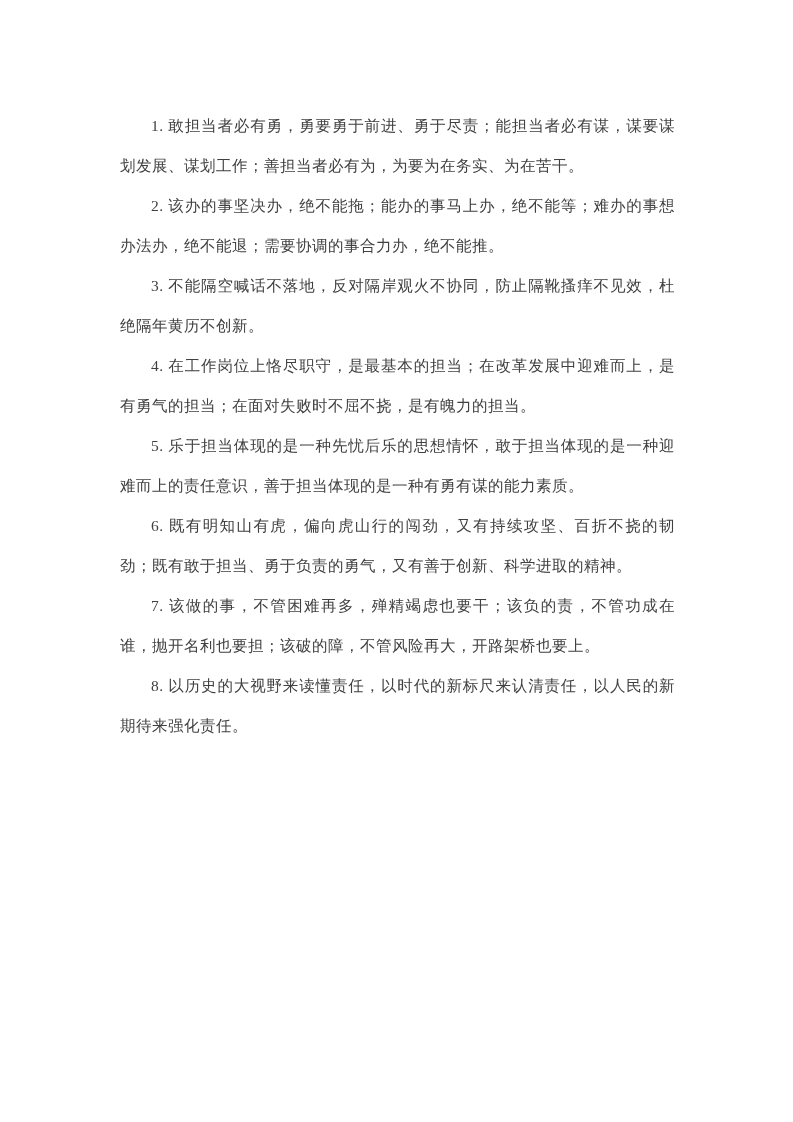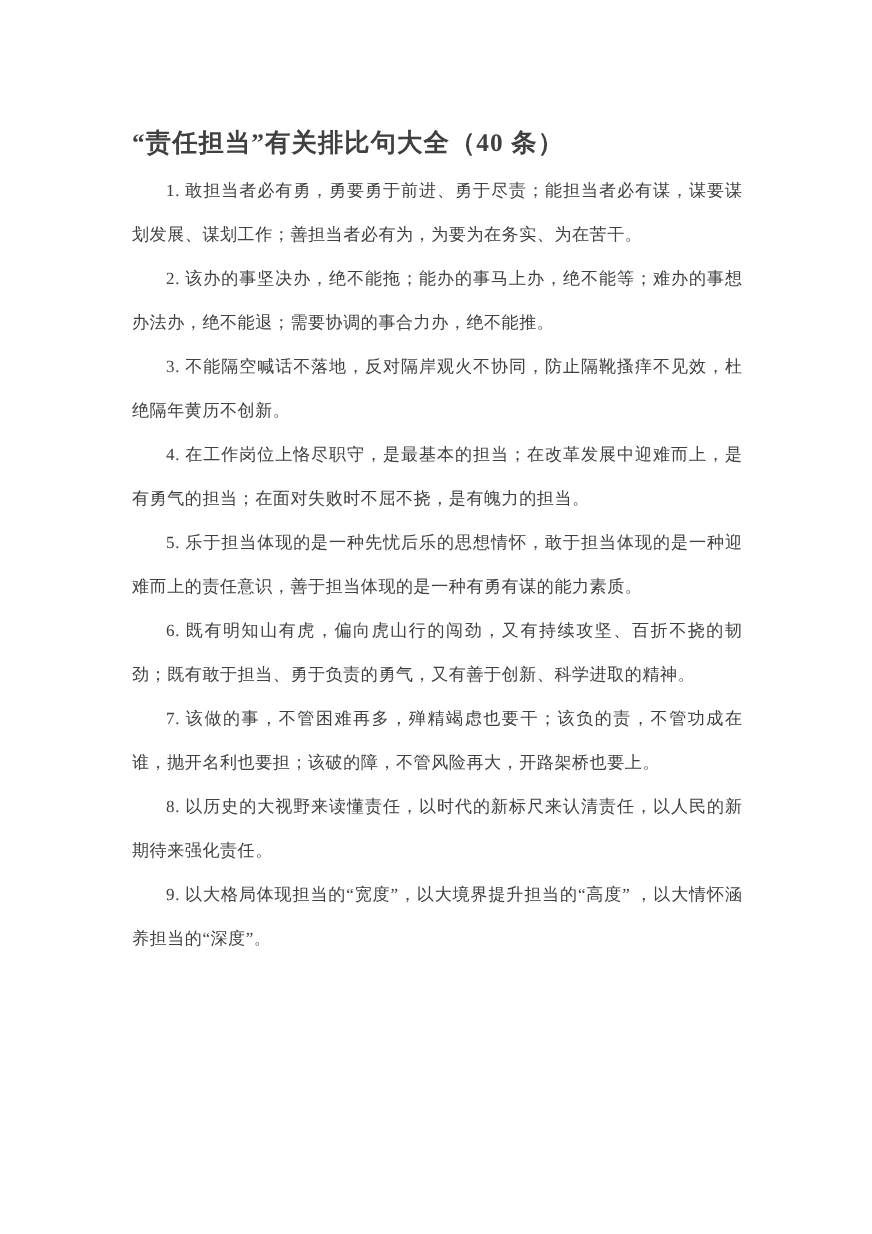--- a/index.html
+++ b/index.html
@@ -43,27 +43,25 @@
     text-justify: inter-character;
     text-indent: 2em;
     letter-spacing: 0.5px;
     color: #404040;
   }
 </style>
 </head>
 <body>
 
 <div class="page">
-  <h1 class="doc-title">“责任担当”有关排比句大全（40 条）</h1>
 
 
   <div class="paragraphs">
       <p>1. 敢担当者必有勇，勇要勇于前进、勇于尽责；能担当者必有谋，谋要谋划发展、谋划工作；善担当者必有为，为要为在务实、为在苦干。</p>
       <p>2. 该办的事坚决办，绝不能拖；能办的事马上办，绝不能等；难办的事想办法办，绝不能退；需要协调的事合力办，绝不能推。</p>
       <p>3. 不能隔空喊话不落地，反对隔岸观火不协同，防止隔靴搔痒不见效，杜绝隔年黄历不创新。</p>
       <p>4. 在工作岗位上恪尽职守，是最基本的担当；在改革发展中迎难而上，是有勇气的担当；在面对失败时不屈不挠，是有魄力的担当。</p>
       <p>5. 乐于担当体现的是一种先忧后乐的思想情怀，敢于担当体现的是一种迎难而上的责任意识，善于担当体现的是一种有勇有谋的能力素质。</p>
       <p>6. 既有明知山有虎，偏向虎山行的闯劲，又有持续攻坚、百折不挠的韧劲；既有敢于担当、勇于负责的勇气，又有善于创新、科学进取的精神。</p>
       <p>7. 该做的事，不管困难再多，殚精竭虑也要干；该负的责，不管功成在谁，抛开名利也要担；该破的障，不管风险再大，开路架桥也要上。</p>
       <p>8. 以历史的大视野来读懂责任，以时代的新标尺来认清责任，以人民的新期待来强化责任。</p>
-      <p>9. 以大格局体现担当的“宽度”，以大境界提升担当的“高度” ，以大情怀涵养担当的“深度”。</p>
     </div>
 </div>
 
 </body></html>

